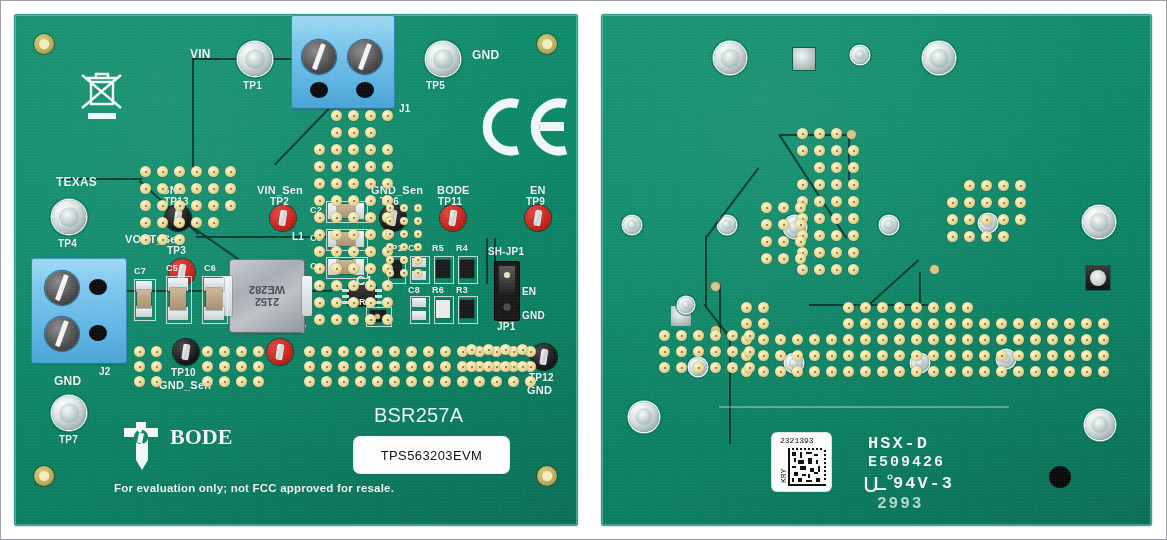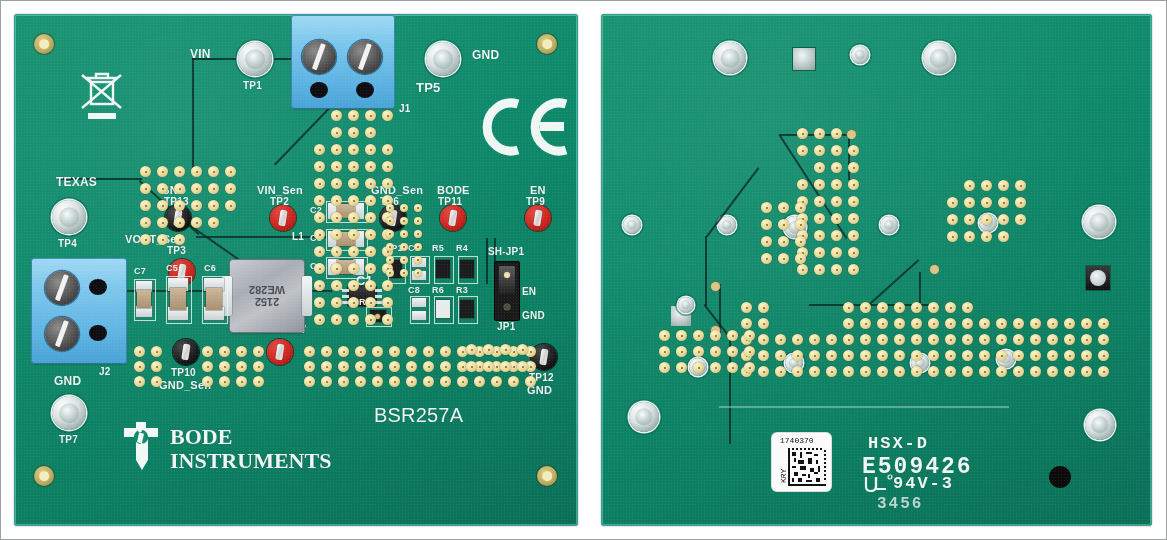--- a/index.html
+++ b/index.html
@@ -162,21 +162,21 @@
     <div class="screw" style="left:224px;top:28px;width:34px;height:34px;">
         <i></i>
       </div>
     <div class="silk" style="left:176px;top:33px;font-size:12px;">VIN</div>
     <div class="silk" style="left:229px;top:66px;font-size:10px;">TP1</div>
 
     <div class="screw" style="left:412px;top:28px;width:34px;height:34px;">
         <i></i>
       </div>
     <div class="silk" style="left:458px;top:34px;font-size:12px;">GND</div>
-    <div class="silk" style="left:402px;top:66px;font-size:13px;">TP5</div>
+    <div class="silk" style="left:412px;top:66px;font-size:10px;">TP5</div>
 
     <div class="screw" style="left:38px;top:186px;width:34px;height:34px;">
         <i></i>
       </div>
     <div class="silk" style="left:42px;top:161px;font-size:12px;">TEXAS</div>
     <div class="silk" style="left:44px;top:224px;font-size:10px;">TP4</div>
 
     <div class="screw" style="left:38px;top:382px;width:34px;height:34px;">
         <i></i>
       </div>
@@ -562,23 +562,26 @@
     <div class="tilogo" style="left:104px;top:406px;width:46px;height:54px;">
       <svg width="46" height="54" viewBox="0 0 46 54">
         <path d="M6 8 L18 8 L18 2 L28 2 L28 8 L40 8 L40 17 L30 17 L30 40 L24 50 L18 40 L18 17 L6 17 Z" fill="#f2f8f6"></path>
         <circle cx="23" cy="17" r="7.2" fill="#0f8a6b"></circle>
         <rect x="20" y="13" width="5" height="10" fill="#f2f8f6" transform="rotate(12 22.5 18)"></rect>
         <circle cx="22" cy="10.5" r="2.0" fill="#f2f8f6"></circle>
         <circle cx="24" cy="25" r="2.0" fill="#f2f8f6"></circle>
       </svg>
     </div>
     <div class="silk" style="left:156px;top:410px;font-size:22px;letter-spacing:0px;font-family:'Liberation Serif',serif;font-weight:bold;">BODE</div>
-    <div class="silk" style="left:156px;top:434px;font-size:22px;letter-spacing:0px;font-family:'Liberation Serif',serif;font-weight:bold;">INSTRUMENTS</div>
+    <div class="silk" style="left:100px;top:468px;font-size:11.5px;">For evaluation only; not FCC approved for resale.</div>
 
     <div class="silk" style="left:360px;top:390px;font-size:20px;font-weight:normal;">BSR257A</div>
+    <div class="label-white" style="left:340px;top:423px;width:155px;height:36px;">
+      <span>TPS563203EVM</span>
+    </div>
   </div>
 
   <div class="pcb" style="left:601px;top:14px;width:551px;height:512px;">
     <div class="edge"></div>
 
     <div class="screw" style="left:113px;top:28px;width:32px;height:32px;">
         <i></i>
       </div>
     <div class="screw" style="left:322px;top:28px;width:32px;height:32px;">
         <i></i>
@@ -836,21 +839,21 @@
         <div class="pad drill" style="left: 109px; top: 348px; width: 11px; height: 11px;"></div>
         <div class="pad drill" style="left: 126px; top: 348px; width: 11px; height: 11px;"></div>
         <div class="pad drill" style="left: 143px; top: 348px; width: 11px; height: 11px;"></div>
       </div>
 
     <div style="position:absolute;left:448px;top:452px;width:22px;height:22px;border-radius:50%;background:#0b0b0b;"></div>
 
     <div style="position:absolute;left:118px;top:392px;width:290px;height:2px;background:rgba(238,247,244,.35);"></div>
 
     <div class="qrlabel" style="left:171px;top:419px;width:59px;height:58px;">
-      <div class="qrtxt" style="left:8px;top:3px;font-size:8px;">1740370</div>
+      <div class="qrtxt" style="left:8px;top:3px;font-size:8px;">2321393</div>
       <div class="qrtxt vert" style="left:7px;top:50px;font-size:8px;">KRY</div>
       <svg width="38" height="38" viewBox="0 0 19 19" style="position:absolute;left:16px;top:15px;">
         <rect width="19" height="19" fill="#fbfbfb"></rect>
         <g fill="#111">
           <rect x="0" y="0" width="1" height="19"></rect>
             <rect x="0" y="18" width="19" height="1"></rect>
           <rect x="2" y="0" width="1" height="1"></rect>
             <rect x="4" y="0" width="1" height="1"></rect>
           <rect x="6" y="0" width="1" height="1"></rect>
             <rect x="8" y="0" width="1" height="1"></rect>
@@ -884,24 +887,24 @@
             <rect x="13" y="12" width="2" height="1"></rect>
           <rect x="2" y="15" width="1" height="2"></rect>
             <rect x="5" y="15" width="2" height="2"></rect>
           <rect x="9" y="16" width="3" height="1"></rect>
             <rect x="14" y="15" width="2" height="2"></rect>
         </g>
       </svg>
     </div>
 
     <div class="mono-silk" style="left:267px;top:420px;font-size:17px;">HSX-D</div>
-    <div class="mono-silk" style="left:261px;top:440px;font-size:23px;">E509426</div>
+    <div class="mono-silk" style="left:267px;top:440px;font-size:15px;">E509426</div>
     <div style="position:absolute;left:263px;top:459px;width:30px;height:20px;">
       <svg width="30" height="20" viewBox="0 0 30 20">
         <path d="M2 4 L2 14 Q2 18 7 18 Q12 18 12 13 L12 4" stroke="#eef7f4" stroke-width="2.2" fill="none"></path>
         <path d="M12 4 L12 16 L22 16" stroke="#eef7f4" stroke-width="2.2" fill="none"></path>
         <circle cx="26" cy="4" r="2" fill="none" stroke="#eef7f4" stroke-width="1.2"></circle>
       </svg>
     </div>
     <div class="mono-silk" style="left:292px;top:460px;font-size:17px;">94V-3</div>
-    <div class="mono-silk" style="left:276px;top:481px;font-size:16px;opacity:.75;">3456</div>
+    <div class="mono-silk" style="left:276px;top:481px;font-size:16px;opacity:.75;">2993</div>
   </div>
 </div>
 
 </body></html>

